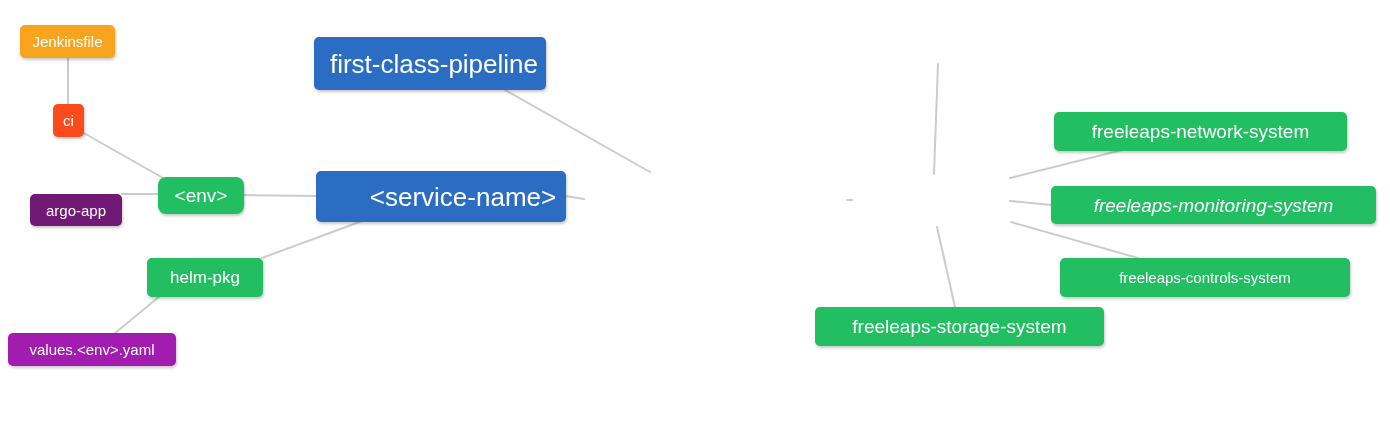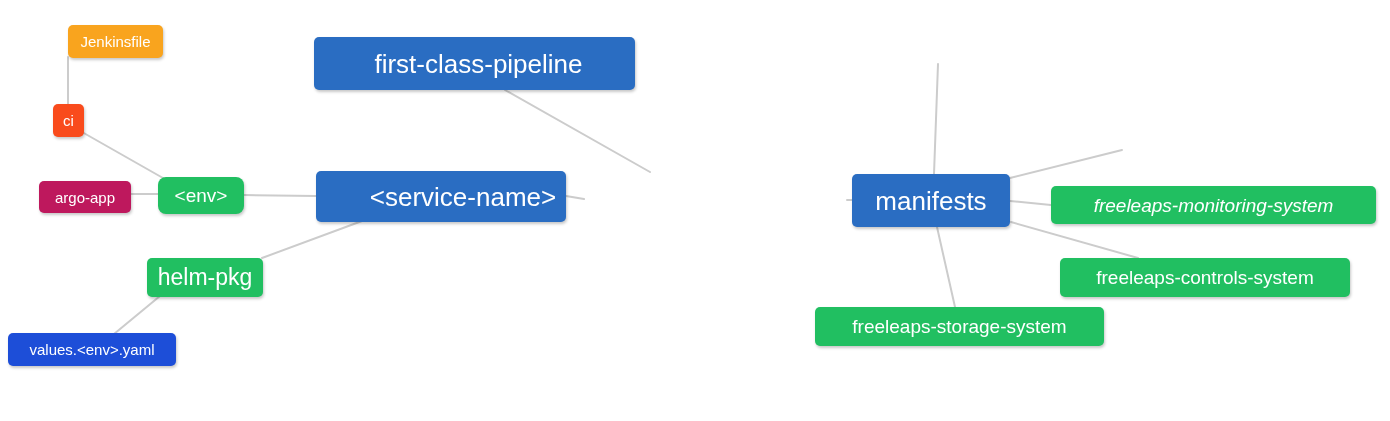--- a/index.html
+++ b/index.html
@@ -52,25 +52,25 @@
       <line x1="505" y1="90" x2="650" y2="172" stroke="#cccccc" stroke-width="2" stroke-linecap="round"></line>
       <line x1="566" y1="196" x2="584" y2="199" stroke="#cccccc" stroke-width="2" stroke-linecap="round"></line>
       <line x1="847" y1="200" x2="852" y2="200" stroke="#cccccc" stroke-width="2" stroke-linecap="round"></line>
       <line x1="938" y1="64" x2="934" y2="174" stroke="#cccccc" stroke-width="2" stroke-linecap="round"></line>
       <line x1="1010" y1="178" x2="1122" y2="150" stroke="#cccccc" stroke-width="2" stroke-linecap="round"></line>
       <line x1="1010" y1="201" x2="1051" y2="205" stroke="#cccccc" stroke-width="2" stroke-linecap="round"></line>
       <line x1="1011" y1="222" x2="1138" y2="258" stroke="#cccccc" stroke-width="2" stroke-linecap="round"></line>
       <line x1="937" y1="227" x2="955" y2="307" stroke="#cccccc" stroke-width="2" stroke-linecap="round"></line>
     </svg>
 
-<div class="node" style="left: 20px; top: 25px; width: 95px; height: 33px; background: rgb(249, 164, 30); color: rgb(255, 255, 255); font-size: 15px; margin-left: 48px;">Jenkinsfile</div>
+<div class="node" style="left: 20px; top: 25px; width: 95px; height: 33px; background: rgb(249, 164, 30); color: rgb(255, 255, 255); font-size: 15px;">Jenkinsfile</div>
     <div class="node" style="left: 53px; top: 104px; width: 31px; height: 33px; background: rgb(249, 75, 28); color: rgb(255, 255, 255); font-size: 15px;">ci</div>
-    <div class="node" style="left: 30px; top: 181px; width: 92px; height: 32px; background: #be185d; color: rgb(255, 255, 255); font-size: 15px; margin-left: 9px;">argo-app</div>
+    <div class="node" style="left: 30px; top: 194px; width: 92px; height: 32px; background: #701a75; color: rgb(255, 255, 255); font-size: 15px;">argo-app</div>
     <div class="node" style="left: 158px; top: 177px; width: 86px; height: 37px; background: rgb(33, 191, 97); color: rgb(255, 255, 255); font-size: 19px; border-radius: 8px;">&lt;env&gt;</div>
-    <div class="node" style="left: 147px; top: 258px; width: 116px; height: 39px; background: rgb(33, 191, 97); color: rgb(255, 255, 255); font-size: 23px;">helm-pkg</div>
-    <div class="node" style="left: 8px; top: 333px; width: 168px; height: 33px; background: #1d4ed8; color: rgb(255, 255, 255); font-size: 15px; text-align: right;">values.&lt;env&gt;.yaml</div>
-    <div class="node" style="left: 314px; top: 37px; width: 321px; height: 53px; background: rgb(42, 109, 194); color: rgb(255, 255, 255); font-size: 26px; padding-left: 8px;">first-class-pipeline</div>
+    <div class="node" style="left: 147px; top: 258px; width: 116px; height: 39px; background: rgb(33, 191, 97); color: rgb(255, 255, 255); font-size: 17px;">helm-pkg</div>
+    <div class="node" style="left: 8px; top: 333px; width: 168px; height: 33px; background: #a21caf; color: rgb(255, 255, 255); font-size: 15px; text-align: right;">values.&lt;env&gt;.yaml</div>
+    <div class="node" style="left: 314px; top: 37px; width: 232px; height: 53px; background: rgb(42, 109, 194); color: rgb(255, 255, 255); font-size: 26px; padding-left: 8px;">first-class-pipeline</div>
     <div class="node" style="left: 316px; top: 171px; width: 250px; height: 51px; background: rgb(42, 109, 194); color: rgb(255, 255, 255); font-size: 26px; padding-left: 44px;">&lt;service-name&gt;</div>
-    <div class="node" style="left: 852px; top: 174px; width: 158px; height: 53px; background: rgb(42, 109, 194); color: rgb(255, 255, 255); font-size: 26px;">manifests</div>
+    <div class="node" style="left: 1054px; top: 112px; width: 293px; height: 39px; background: rgb(33, 191, 97); color: rgb(255, 255, 255); font-size: 19px;">freeleaps-network-system</div>
     <div class="node" style="left: 1051px; top: 186px; width: 325px; height: 38px; background: rgb(33, 191, 97); color: rgb(255, 255, 255); font-size: 19px; font-style: italic;">freeleaps-monitoring-system</div>
-    <div class="node" style="left: 1060px; top: 258px; width: 290px; height: 39px; background: rgb(33, 191, 97); color: rgb(255, 255, 255); font-size: 19px;">freeleaps-controls-system</div>
+    <div class="node" style="left: 1060px; top: 258px; width: 290px; height: 39px; background: rgb(33, 191, 97); color: rgb(255, 255, 255); font-size: 15px;">freeleaps-controls-system</div>
     <div class="node" style="left: 815px; top: 307px; width: 289px; height: 39px; background: rgb(33, 191, 97); color: rgb(255, 255, 255); font-size: 19px;">freeleaps-storage-system</div>
   </div>
 
 </body></html>

